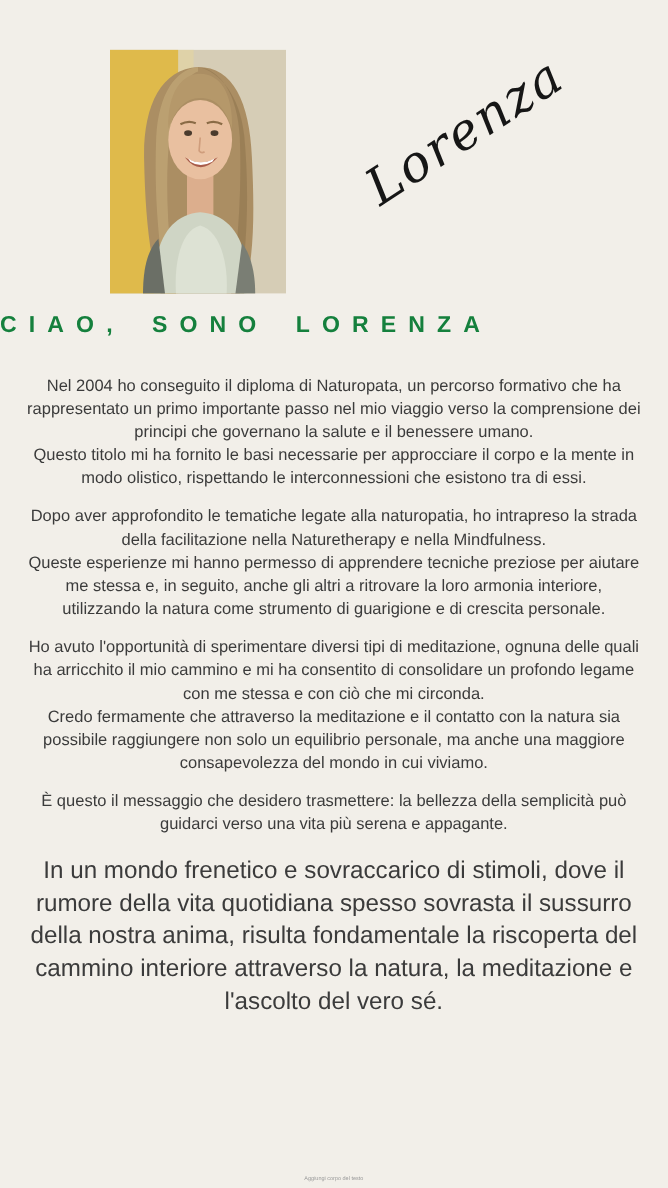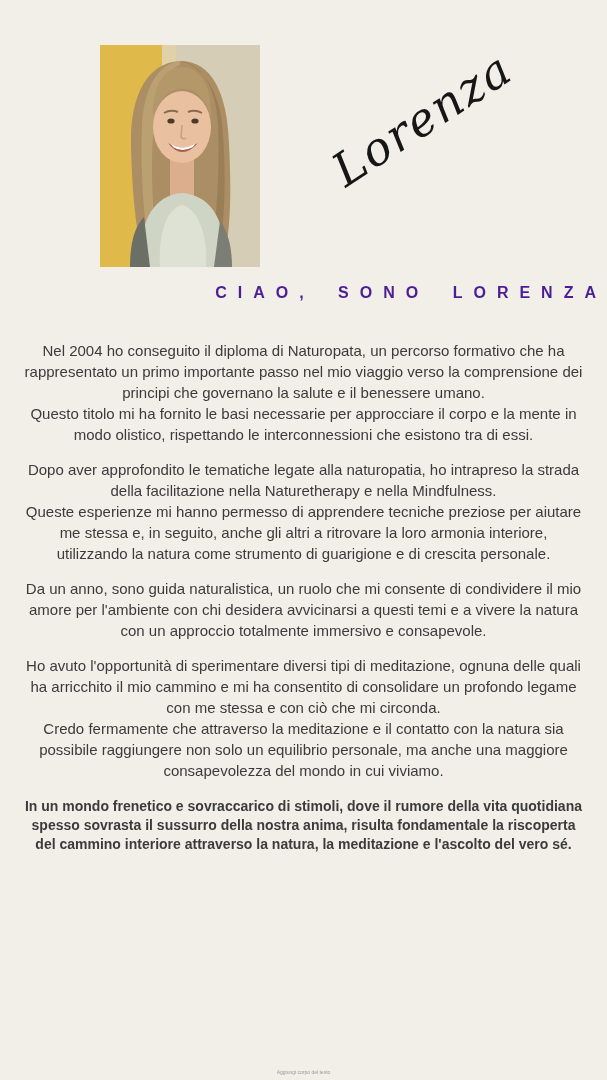--- a/index.html
+++ b/index.html
@@ -26,41 +26,40 @@
     font-weight: 500;
     color: #161616;
     transform: rotate(-33deg);
     letter-spacing: 2px;
     white-space: nowrap;
   }
 
   .heading {
     position: absolute; top: 284px; left: 0; right: 0;
     margin: 0;
-    text-align: right;
-    font-size: 16px;
+    text-align: left;
+    font-size: 21px;
     font-weight: 700;
     letter-spacing: 11px;
     word-spacing: 8px;
-    color: #4c1d95;
+    color: #15803d;
   }
 
   .content {
     position: absolute; top: 340px; left: 24px; right: 24px;
     text-align: center;
     font-size: 15px;
     line-height: 1.4;
     color: #3b3b3b;
   }
   .content p { margin: 0 0 14px 0; white-space: pre-line; }
   .content p.closing {
-    font-size: 14px;
+    font-size: 22px;
     line-height: 1.35;
     margin-top: 16px;
-    font-weight: bold;
   }
 
   .footer-note {
     position: absolute; bottom: 5px; left: 0; right: 0;
     text-align: center;
     font-size: 5px;
     color: #9a9a9a;
   }
 </style>
 </head>
@@ -106,21 +105,21 @@
 
   <div class="signature">Lorenza</div>
 
   <h1 class="heading">CIAO, SONO LORENZA</h1>
 
   <div class="content">
     <p>Nel 2004 ho conseguito il diploma di Naturopata, un percorso formativo che ha rappresentato un primo importante passo nel mio viaggio verso la comprensione dei principi che governano la salute e il benessere umano.
 Questo titolo mi ha fornito le basi necessarie per approcciare il corpo e la mente in modo olistico, rispettando le interconnessioni che esistono tra di essi.</p>
     <p>Dopo aver approfondito le tematiche legate alla naturopatia, ho intrapreso la strada della facilitazione nella Naturetherapy e nella Mindfulness.
 Queste esperienze mi hanno permesso di apprendere tecniche preziose per aiutare me stessa e, in seguito, anche gli altri a ritrovare la loro armonia interiore, utilizzando la natura come strumento di guarigione e di crescita personale.</p>
-    <p>Da un anno, sono guida naturalistica, un ruolo che mi consente di condividere il mio amore per l'ambiente con chi desidera avvicinarsi a questi temi e a vivere la natura con un approccio totalmente immersivo e consapevole.</p>
     <p>Ho avuto l'opportunità di sperimentare diversi tipi di meditazione, ognuna delle quali ha arricchito il mio cammino e mi ha consentito di consolidare un profondo legame con me stessa e con ciò che mi circonda.
 Credo fermamente che attraverso la meditazione e il contatto con la natura sia possibile raggiungere non solo un equilibrio personale, ma anche una maggiore consapevolezza del mondo in cui viviamo.</p>
+    <p>È questo il messaggio che desidero trasmettere: la bellezza della semplicità può guidarci verso una vita più serena e appagante.</p>
     <p class="closing">In un mondo frenetico e sovraccarico di stimoli, dove il rumore della vita quotidiana spesso sovrasta il sussurro della nostra anima, risulta fondamentale la riscoperta del cammino interiore attraverso la natura, la meditazione e l'ascolto del vero sé.</p>
   </div>
 
   <div class="footer-note">Aggiungi corpo del testo</div>
 
 </div>
 
 </body></html>

